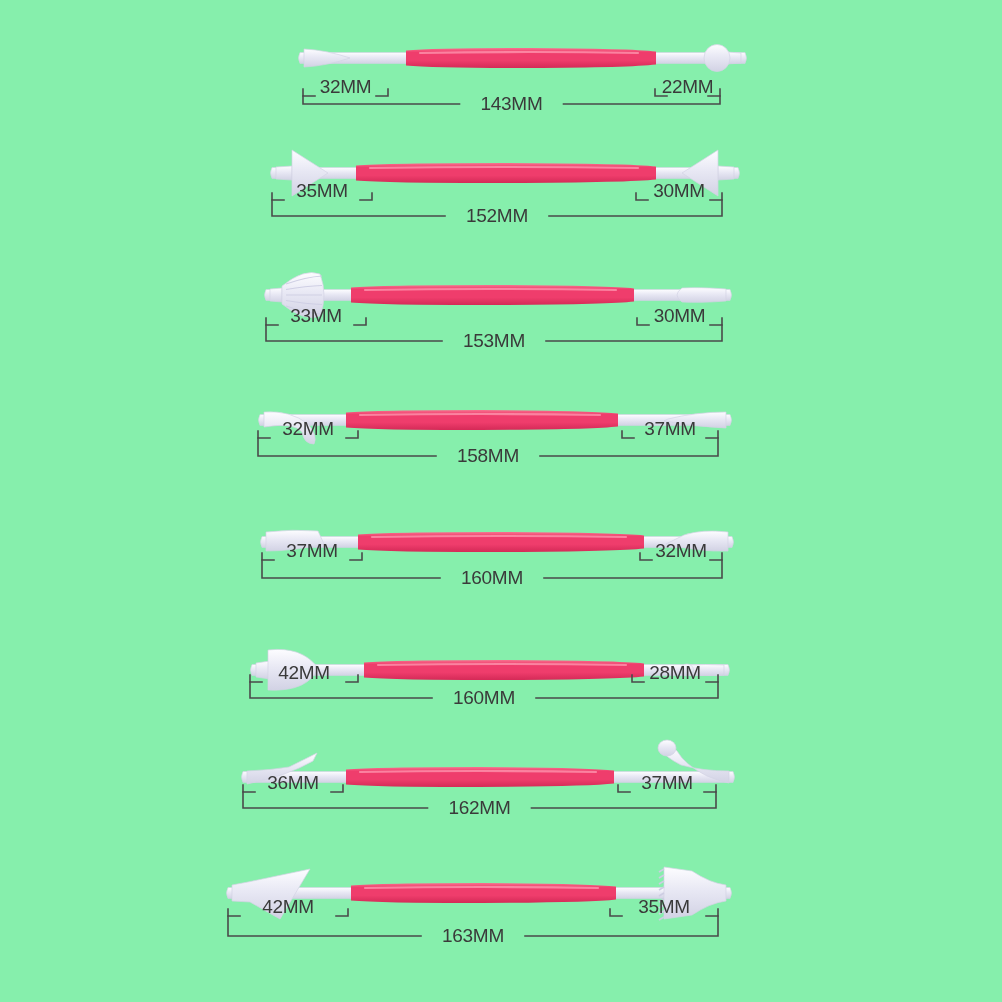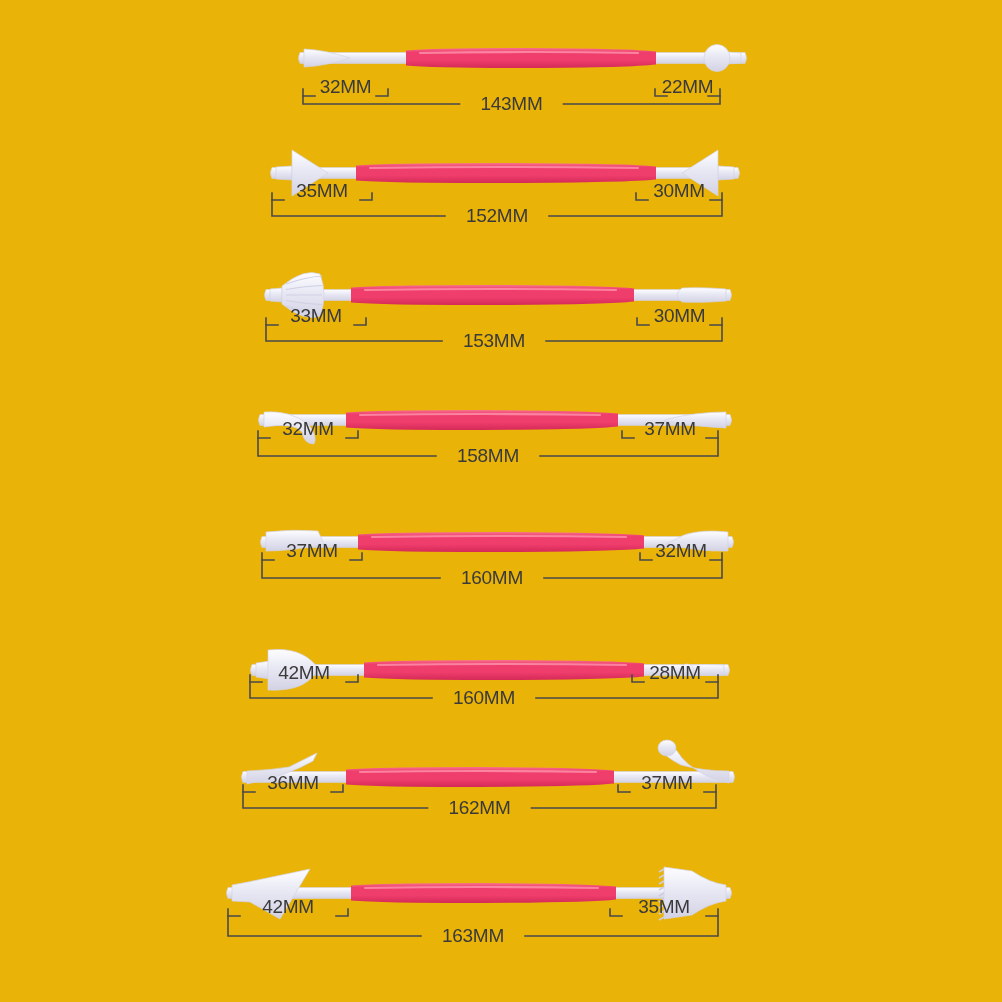--- a/index.html
+++ b/index.html
@@ -11,21 +11,21 @@
     width: 1002px;
     height: 1002px;
     font-family: "Liberation Sans", sans-serif;
     overflow: hidden;
     position: relative;
   }
   #sheet {
     position: relative;
     width: 1002px;
     height: 1002px;
-    background: #eab308;
+    background: #86efac;
   }
   .tool-row {
     position: absolute;
     left: 0;
     width: 1002px;
   }
   .tool-svg {
     display: block;
   }
   .dim-text {

